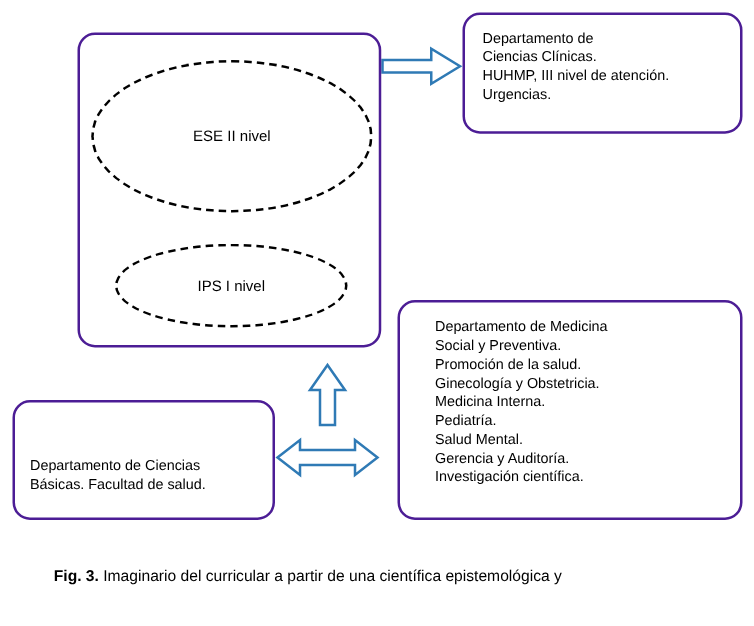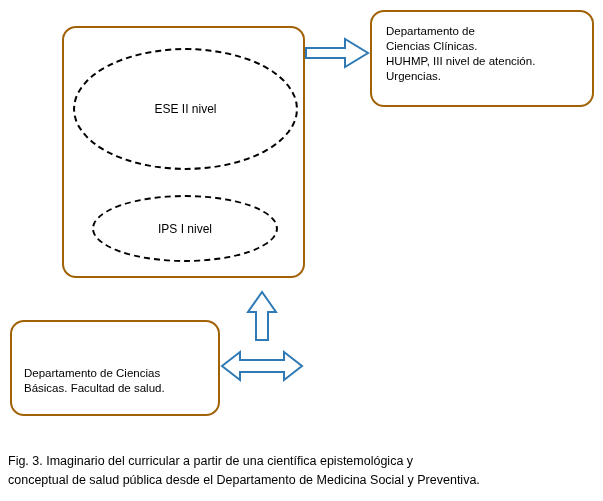--- a/index.html
+++ b/index.html
@@ -18,21 +18,21 @@
   #diagram {
     position: absolute;
     left: 0;
     top: 0;
     width: 603px;
     height: 440px;
   }
   .box {
     position: absolute;
     box-sizing: border-box;
-    border: 2px solid #a16207;
+    border: 2px solid #4c1d95;
     border-radius: 14px;
     background: #ffffff;
   }
   .box-text {
     font-size: 11.5px;
     line-height: 15px;
     white-space: pre-line;
   }
   
   #container-box {
@@ -103,21 +103,21 @@
   }
   
   #caption {
     position: absolute;
     left: 8px;
     top: 452px;
     width: 580px;
     font-size: 12.5px;
     line-height: 19px;
   }
-  #caption b { font-weight: normal; }
+  #caption b { font-weight: bold; margin-left: 35px; }
   .cap-line { white-space: pre-line; }
 </style>
 </head>
 <body>
 
 <div id="diagram">
 
   <svg id="arrows" viewBox="0 0 603 440">
 
     <g>
@@ -143,24 +143,34 @@
     <span class="ellipse-label">IPS I nivel</span>
   </div>
 
   <div class="box" id="box-clinicas">
     <div class="box-text">Departamento de
 Ciencias Clínicas.
 HUHMP, III nivel de atención.
 Urgencias.</div>
   </div>
 
+  <div class="box" id="box-social">
+    <div class="box-text">Departamento de Medicina
+Social y Preventiva.
+Promoción de la salud.
+Ginecología y Obstetricia.
+Medicina Interna.
+Pediatría.
+Salud Mental.
+Gerencia y Auditoría.
+Investigación científica.</div>
+  </div>
 
   <div class="box" id="box-basicas">
     <div class="box-text">Departamento de Ciencias
 Básicas. Facultad de salud.</div>
   </div>
 
 </div>
 
 <div id="caption">
   <span class="cap-line"><b>Fig. 3.</b><span> Imaginario del curricular a partir de una científica epistemológica y</span></span><br>
-  <span class="cap-line">conceptual de salud pública desde el Departamento de Medicina Social y Preventiva.</span>
 </div>
 
 </body></html>

